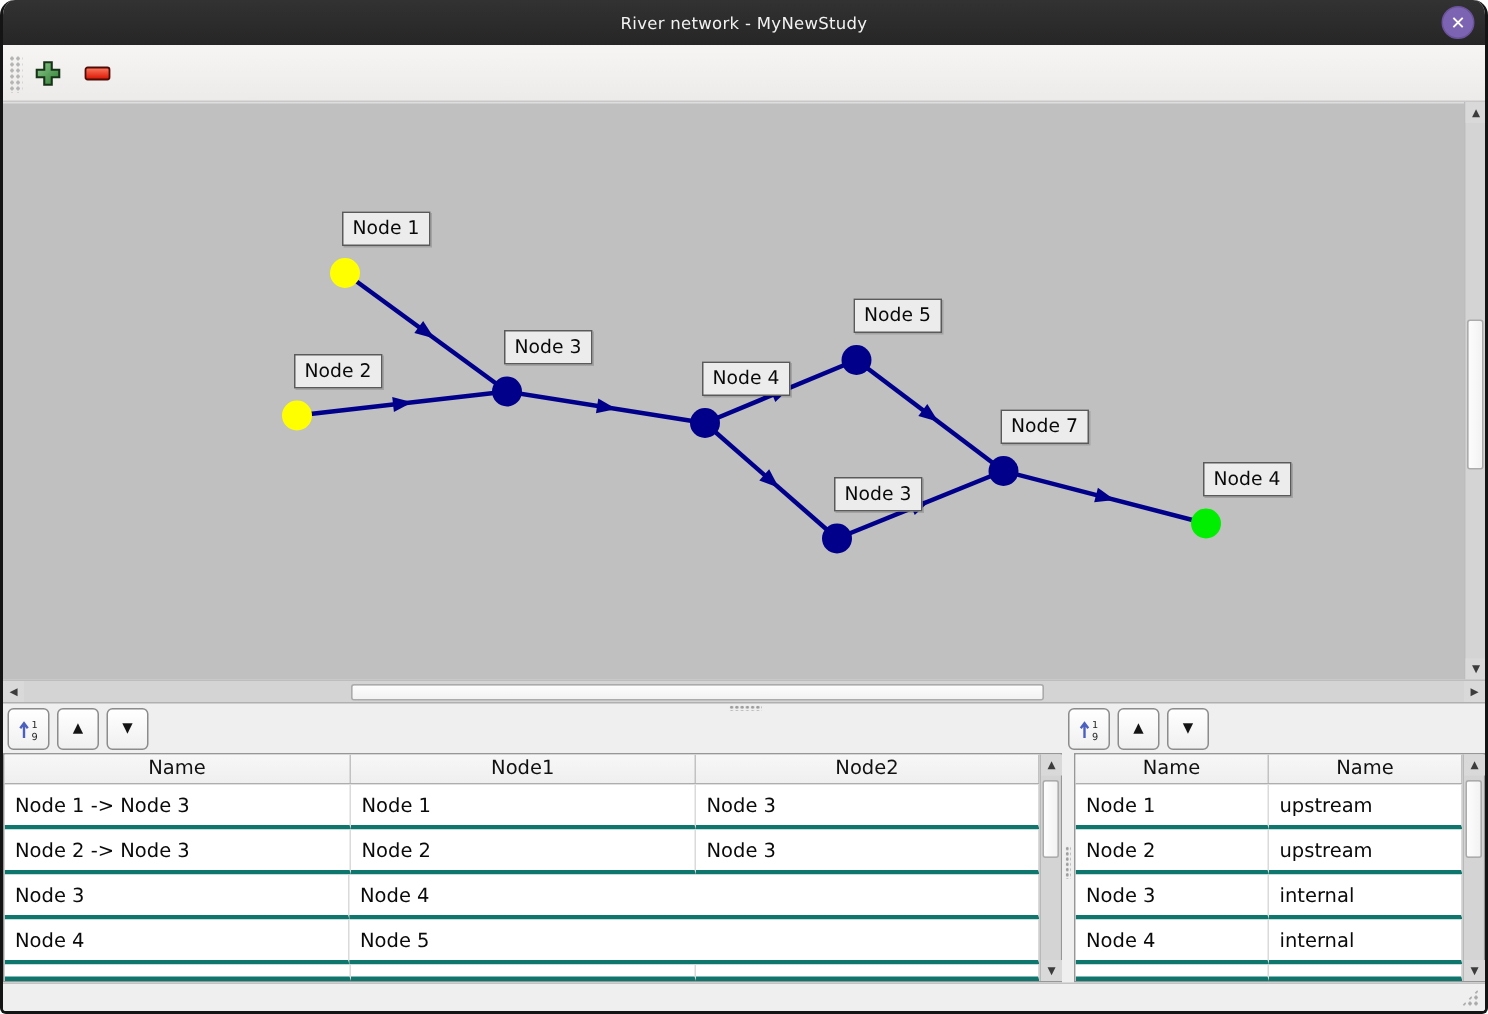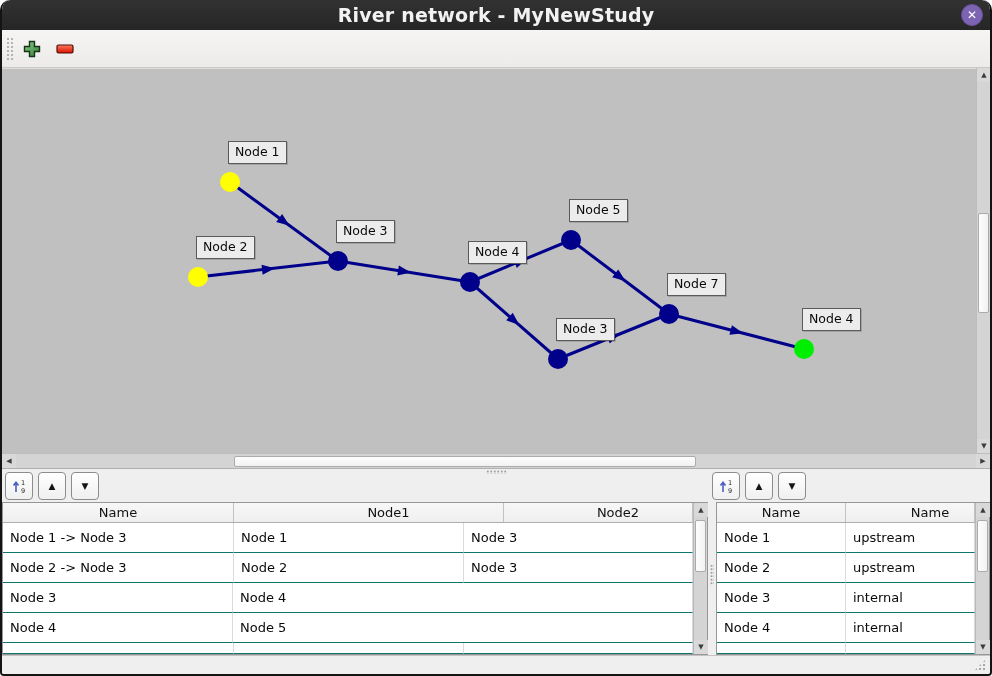--- a/index.html
+++ b/index.html
@@ -3,21 +3,21 @@
 <meta charset="utf-8">
 <style>
   html,body{margin:0;padding:0;background:#ffffff;font-family:"DejaVu Sans","Liberation Sans",sans-serif;}
   *{box-sizing:border-box;}
   .window{position:relative;width:992px;height:676px;border:2px solid #141414;border-top:none;
           border-radius:10px 10px 4px 4px;overflow:hidden;background:#efefef;}
   
   .titlebar{position:absolute;top:0;left:-2px;right:-2px;height:30px;
             background:linear-gradient(#323232,#262626);border-radius:10px 10px 0 0;
             display:flex;align-items:center;justify-content:center;}
-  .title{color:#f2f2f2;font-size:19px;font-weight:bold;letter-spacing:.2px;}
+  .title{color:#f2f2f2;font-size:11px;font-weight:normal;letter-spacing:.2px;}
   .close-btn{position:absolute;right:9px;top:4px;width:22px;height:22px;border-radius:50%;
              background:#7d64b2;border:1px solid #6a539c;color:#ffffff;display:flex;
              align-items:center;justify-content:center;font-size:12px;line-height:1;cursor:pointer;}
   
   .toolbar{position:absolute;top:30px;left:0;width:988px;height:38px;
            background:linear-gradient(#f6f5f4,#ecebea);border-bottom:1px solid #c9c8c7;}
   .tb-handle{position:absolute;left:4px;top:7px;width:9px;height:25px;
              background-image:radial-gradient(circle,#b3b3b3 1px,transparent 1.4px);
              background-size:4px 4px;}
   .tb-btn{position:absolute;top:6px;width:26px;height:26px;display:flex;align-items:center;justify-content:center;cursor:pointer;}
@@ -47,26 +47,26 @@
            background:linear-gradient(#ffffff,#f0f0f0);display:flex;align-items:center;justify-content:center;
            font-size:9px;color:#141414;cursor:pointer;}
   .g1-sort{left:3px;} .g1-up{left:36px;} .g1-down{left:69px;}
   .g2-sort{left:710px;} .g2-up{left:743px;} .g2-down{left:776px;}
   
   .table-area{position:absolute;top:502px;left:0;width:988px;height:153px;background:#efefef;}
   .data-table{position:absolute;top:0;height:153px;border:1px solid #979797;background:#ffffff;display:flex;}
   #left-table{left:0;width:706px;}
   #right-table{left:714px;width:274px;}
   .t-main{flex:1;display:flex;flex-direction:column;overflow:hidden;}
-  .t-head{display:flex;height:20px;background:linear-gradient(#f7f7f7,#efefef);border-bottom:1px solid #aeaeae;gap:40px;}
+  .t-head{display:flex;height:20px;background:linear-gradient(#f7f7f7,#efefef);border-bottom:1px solid #aeaeae;}
   .t-hcell{font-size:13px;color:#111;text-align:center;line-height:19px;border-right:1px solid #c2c2c2;overflow:hidden;}
   .t-body{flex:1;display:flex;flex-direction:column;overflow:hidden;}
   .t-row{display:flex;height:30px;flex:0 0 30px;background:#fff;}
   .t-row.filler{flex:1 1 auto;height:auto;}
-  .t-cell{font-size:13px;color:#0a0a0a;padding-left:7px;line-height:29px;border-right:1px solid #dadada;border-bottom:1px solid #0f766e;overflow:hidden;white-space:nowrap;}
+  .t-cell{font-size:13px;color:#0a0a0a;padding-left:7px;line-height:29px;border-right:1px solid #dadada;border-bottom:3px solid #0f766e;overflow:hidden;white-space:nowrap;}
   #left-table .c0{width:231px;} #left-table .c1{width:230px;} #left-table .c2{flex:1;}
   #right-table .c0{width:129px;} #right-table .c1{flex:1;}
   .t-scroll{position:relative;flex:0 0 14px;background:#d4d4d4;border-left:1px solid #b8b8b8;}
   .t-scroll .sb-thumb{left:1px;width:11px;top:17px;height:52px;}
   .table-splitter{position:absolute;left:706px;top:0;width:8px;height:153px;background:#efefef;}
   .split-dots-v{position:absolute;left:2px;top:62px;width:4px;height:22px;
                 background-image:radial-gradient(circle,#9d9d9d 0.9px,transparent 1.2px);background-size:3px 3.5px;}
   
   .statusbar{position:absolute;top:655px;left:0;width:988px;height:19px;background:#efefef;border-top:1px solid #c2c2c2;}
   .grip{position:absolute;right:4px;bottom:3px;width:12px;height:12px;

